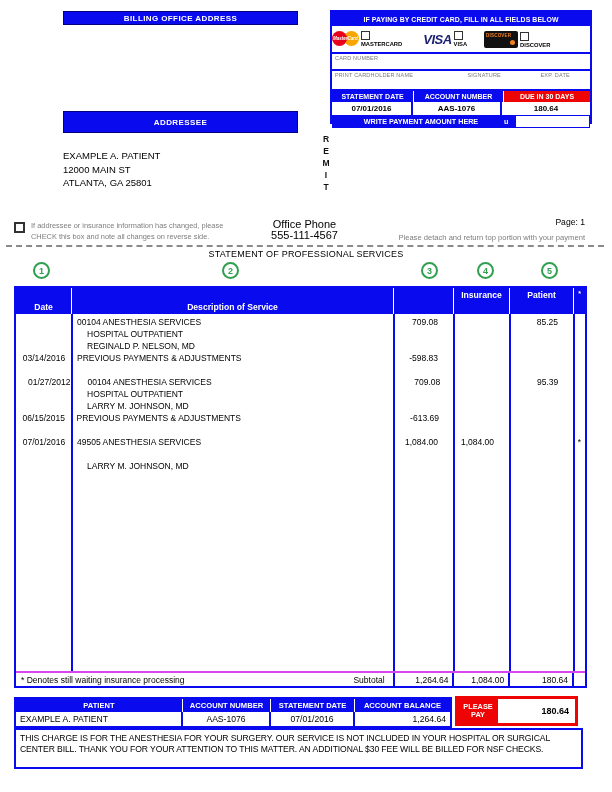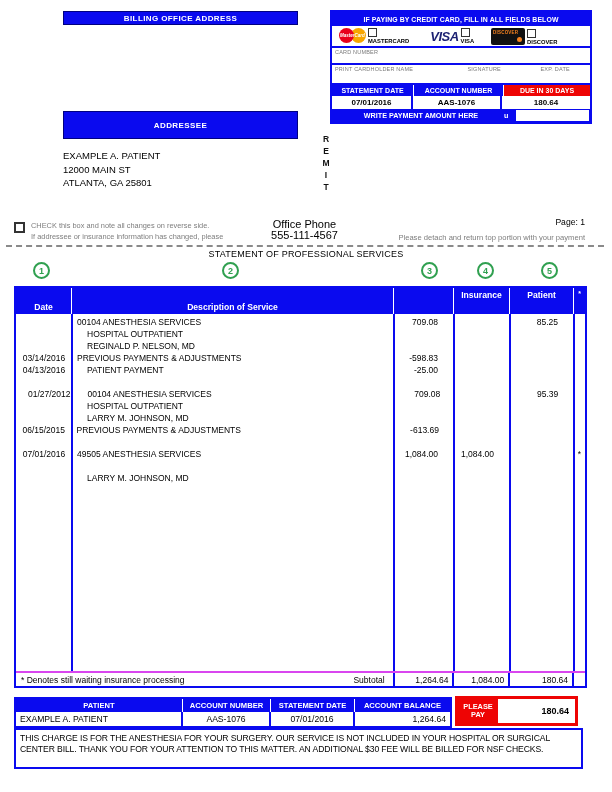--- a/index.html
+++ b/index.html
@@ -16,21 +16,21 @@
   .banner {
     background: #0A0AEF; border: 1px solid #000080; color: #fff;
     font-weight: bold; font-size: 8px; letter-spacing: .4px;
     display: flex; align-items: center; justify-content: center;
   }
 
   
   .cc-box { left: 330px; top: 10px; width: 262px; height: 114px; border: 2px solid #0A0AEF; background:#fff; }
   .cc-row { width: 100%; display: flex; }
   .cc-header { height: 14px; background: #0A0AEF; color: #fff; font-weight: bold; font-size: 6.9px; align-items: center; justify-content: center; letter-spacing: .1px; }
-  .cc-cards { height: 20px; align-items: center; padding-left: 7px; }
+  .cc-cards { height: 26px; align-items: center; padding-left: 0; }
   .card-group { display: flex; align-items: flex-end; margin-right: 7px; }
   .chk-col { display: flex; flex-direction: column; align-items: flex-start; margin-left: 2px; }
   .checkbox { width: 9px; height: 9px; border: 1px solid #333; background: #fff; }
   .card-label { font-size: 5.8px; font-weight: bold; margin-top: 1px; }
   .mc-logo { position: relative; width: 27px; height: 16px; }
   .mc-logo .c1 { position: absolute; left: 12px; top: 0; width: 15px; height: 15px; border-radius: 50%; background: #F7A600; }
   .mc-logo .c2 { position: absolute; left: 0; top: 0; width: 15px; height: 15px; border-radius: 50%; background: #E8001D; }
   .mc-logo .mc-text { position: absolute; left: 0; top: 5px; width: 27px; text-align: center; color: #fff; font-style: italic; font-weight: bold; font-size: 4.5px; }
   .visa-logo { color: #1A1F71; font-weight: bold; font-style: italic; font-size: 13px; line-height: 14px; letter-spacing: -0.5px; }
   .disc-logo { position: relative; width: 34px; height: 17px; background: #111; border-radius: 2px; overflow: hidden; }
@@ -179,40 +179,40 @@
       <div class="cell" style="width:88px;">180.64</div>
     </div>
 
     <div class="cc-row cc-pay">
       <div class="pay-label">WRITE PAYMENT AMOUNT HERE</div>
       <div class="pay-arrow">u</div>
       <div class="pay-input"></div>
     </div>
   </div>
 
-  <div class="abs banner" style="left:63px;top:111px;width:235px;height:28px;text-align:right;">ADDRESSEE</div>
+  <div class="abs banner" style="left:63px;top:111px;width:235px;height:22px;text-align:right;">ADDRESSEE</div>
 
   <div class="abs address-lines">
     <div>EXAMPLE A. PATIENT</div>
     <div>12000 MAIN ST</div>
     <div>ATLANTA, GA 25801</div>
   </div>
 
   <div class="abs remit">
     <div>R</div>
     <div>E</div>
     <div>M</div>
     <div>I</div>
     <div>T</div>
   </div>
 
   <div class="abs notice-chk"></div>
   <div class="abs notice-text">
+    <div>If addressee or insurance information has changed, please</div>
     <div>CHECK this box and note all changes on reverse side.</div>
-    <div>If addressee or insurance information has changed, please</div>
   </div>
 
   <div class="abs phone-block">
     <div>Office Phone</div>
     <div>555-111-4567</div>
   </div>
 
   <div class="abs page-num">Page: 1</div>
   <div class="abs detach-note">Please detach and return top portion with your payment</div>
 
@@ -267,28 +267,20 @@
           <div class="scell cell-flag" style="width: 11px;"></div>
         </div>
         <div class="srow">
           <div class="scell cell-date" style="width: 56px;">03/14/2016</div>
           <div class="scell cell-desc" style="width: 322px;">PREVIOUS PAYMENTS &amp; ADJUSTMENTS</div>
           <div class="scell cell-num" style="width: 60px;">-598.83</div>
           <div class="scell cell-num" style="width: 56px;"></div>
           <div class="scell cell-num" style="width: 64px;"></div>
           <div class="scell cell-flag" style="width: 11px;"></div>
         </div>
-        <div class="srow">
-          <div class="scell cell-date" style="width: 56px;">04/13/2016</div>
-          <div class="scell cell-desc indent" style="width: 322px;">PATIENT PAYMENT</div>
-          <div class="scell cell-num" style="width: 60px;">-25.00</div>
-          <div class="scell cell-num" style="width: 56px;"></div>
-          <div class="scell cell-num" style="width: 64px;"></div>
-          <div class="scell cell-flag" style="width: 11px;"></div>
-        </div>
         <div class="srow"></div>
         <div class="srow">
           <div class="scell cell-date" style="width: 68px;">01/27/2012</div>
           <div class="scell cell-desc" style="width: 322px;">00104 ANESTHESIA SERVICES</div>
           <div class="scell cell-num" style="width: 60px;">709.08</div>
           <div class="scell cell-num" style="width: 56px;"></div>
           <div class="scell cell-num" style="width: 64px;">95.39</div>
           <div class="scell cell-flag" style="width: 11px;"></div>
         </div>
         <div class="srow">

